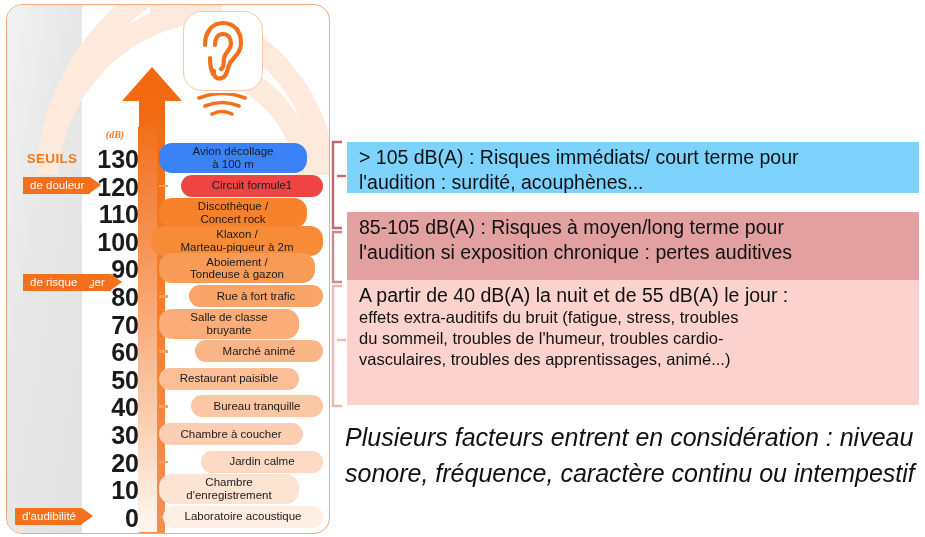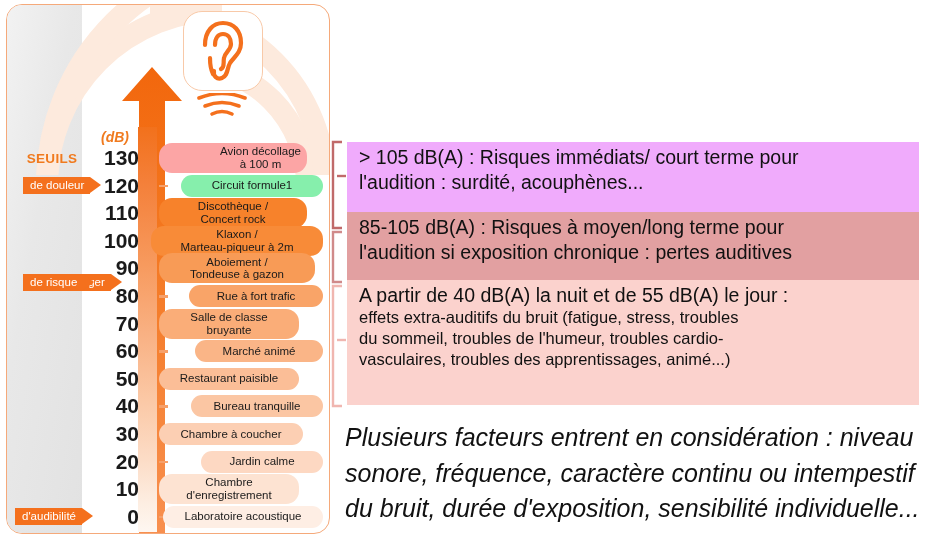--- a/index.html
+++ b/index.html
@@ -32,34 +32,34 @@
   }
   .ear-box svg{position:absolute;left:9px;top:6px;}
   .waves{position:absolute;left:186px;top:88px;width:58px;height:26px;}
 
   
   .arrow{position:absolute;left:113px;top:60px;width:64px;height:475px;}
 
   
   .db-head{
     position:absolute;left:84px;top:124px;width:48px;
-    text-align:center;font-style:italic;font-weight:bold;font-size:14px;color:#f07a1e;
+    text-align:center;font-style:italic;font-weight:bold;font-size:10px;color:#f07a1e;font-family:Liberation Serif, serif;
   }
 
   
   .grad-bar{
     position:absolute;left:131px;top:122px;width:19px;height:405px;
     background:linear-gradient(to bottom,#f2711c 0%,#f4803a 14%,#f79a5e 34%,#f9b285 52%,#fbc9a7 68%,#fcdcc6 82%,#fdeee2 93%,#fef7f1 100%);
   }
   .tick{position:absolute;left:152px;width:9px;height:2.5px;background:#f6a06a;}
 
   
   .db-num{
     position:absolute;left:76px;width:56px;text-align:right;
-    font-size:21px;font-weight:bold;color:#1a1a1a;line-height:1;
+    font-size:25px;font-weight:bold;color:#1a1a1a;line-height:1;
   }
 
   
   .seuils-title{
     position:absolute;left:14px;top:146px;width:62px;text-align:center;
     font-size:13.5px;font-weight:bold;color:#f07a1e;letter-spacing:.3px;
   }
   .flag{
     position:absolute;height:17px;
     background:#f4701d;color:#fff;
@@ -79,21 +79,21 @@
     display:flex;align-items:center;justify-content:center;
     line-height:1.12;box-sizing:border-box;padding:0 6px;
   }
 
   
   .panel{
     position:absolute;left:347px;width:572px;box-sizing:border-box;
     padding:3px 10px 2px 12px;color:#111;
   }
   .panel .ln{white-space:nowrap;}
-  .p1{top:142px;height:70px;background:#f0abfc;font-size:19.5px;line-height:1.27;}
+  .p1{top:142px;height:51px;background:#7dd3fc;font-size:19.5px;line-height:1.27;}
   .p2{top:212px;height:68px;background:#e2a0a1;font-size:19.5px;line-height:1.27;}
   .p3{top:280px;height:125px;background:#fbd2cd;font-size:19.5px;line-height:1.25;}
   .p3 .small{font-size:16.5px;}
   .note{
     position:absolute;left:345px;top:420px;width:580px;
     font-size:25px;font-style:italic;line-height:1.42;color:#111;
   }
   .brackets{position:absolute;left:328px;top:140px;width:22px;height:268px;}
 </style>
 </head>
@@ -185,24 +185,24 @@
         <div class="db-num" style="top: 473.2px;">10</div>
         <div class="db-num" style="top: 500.8px;">0</div>
       </div>
     <div id="flags-layer">
         <div class="flag" style="top: 172.1px; left: 16px;">de douleur</div>
         <div class="flag" style="top: 269px; left: 16px; padding-left: 30px;">de danger</div>
         <div class="flag" style="top: 268.7px; left: 16px;">de risque</div>
         <div class="flag" style="top: 503.3px; left: 8px;">d'audibilité</div>
       </div>
     <div id="pills-layer">
-        <div class="pill" style="height: 30px; width: 148px; top: 138px; left: 152px; background: #fca5a5; justify-content: flex-end;">
+        <div class="pill" style="height: 30px; width: 148px; top: 138px; left: 152px; background: #3b82f6;">
           <div><span>Avion décollage</span><br><span>à 100 m</span></div>
         </div>
-        <div class="pill" style="height: 22px; width: 142px; top: 169.6px; left: 174px; background: #86efac;">
+        <div class="pill" style="height: 22px; width: 142px; top: 169.6px; left: 174px; background: #ef4444;">
           <div><span>Circuit formule1</span></div>
         </div>
         <div class="pill" style="height: 30px; width: 148px; top: 193.2px; left: 152px; background: rgb(247, 130, 43);">
           <div><span>Discothèque /</span><br><span>Concert rock</span></div>
         </div>
         <div class="pill" style="height: 30px; width: 172px; top: 220.8px; left: 144px; background: rgb(248, 139, 56);">
           <div><span>Klaxon /</span><br><span>Marteau-piqueur à 2m</span></div>
         </div>
         <div class="pill" style="height: 30px; width: 156px; top: 248.4px; left: 152px; background: rgb(248, 155, 86);">
           <div><span>Aboiement /</span><br><span>Tondeuse à gazon</span></div>
@@ -264,16 +264,15 @@
   <div class="panel p3">
     <div class="ln">A partir de 40 dB(A) la nuit et de 55 dB(A) le jour :</div>
     <div class="ln small">effets extra-auditifs du bruit (fatigue, stress, troubles</div>
     <div class="ln small">du sommeil, troubles de l'humeur, troubles cardio-</div>
     <div class="ln small">vasculaires, troubles des apprentissages, animé...)</div>
   </div>
 
   <div class="note">
     <div>Plusieurs facteurs entrent en considération : niveau</div>
     <div>sonore, fréquence, caractère continu ou intempestif</div>
-    <div>du bruit, durée d'exposition, sensibilité individuelle...</div>
   </div>
 
 </div>
 
 </body></html>

